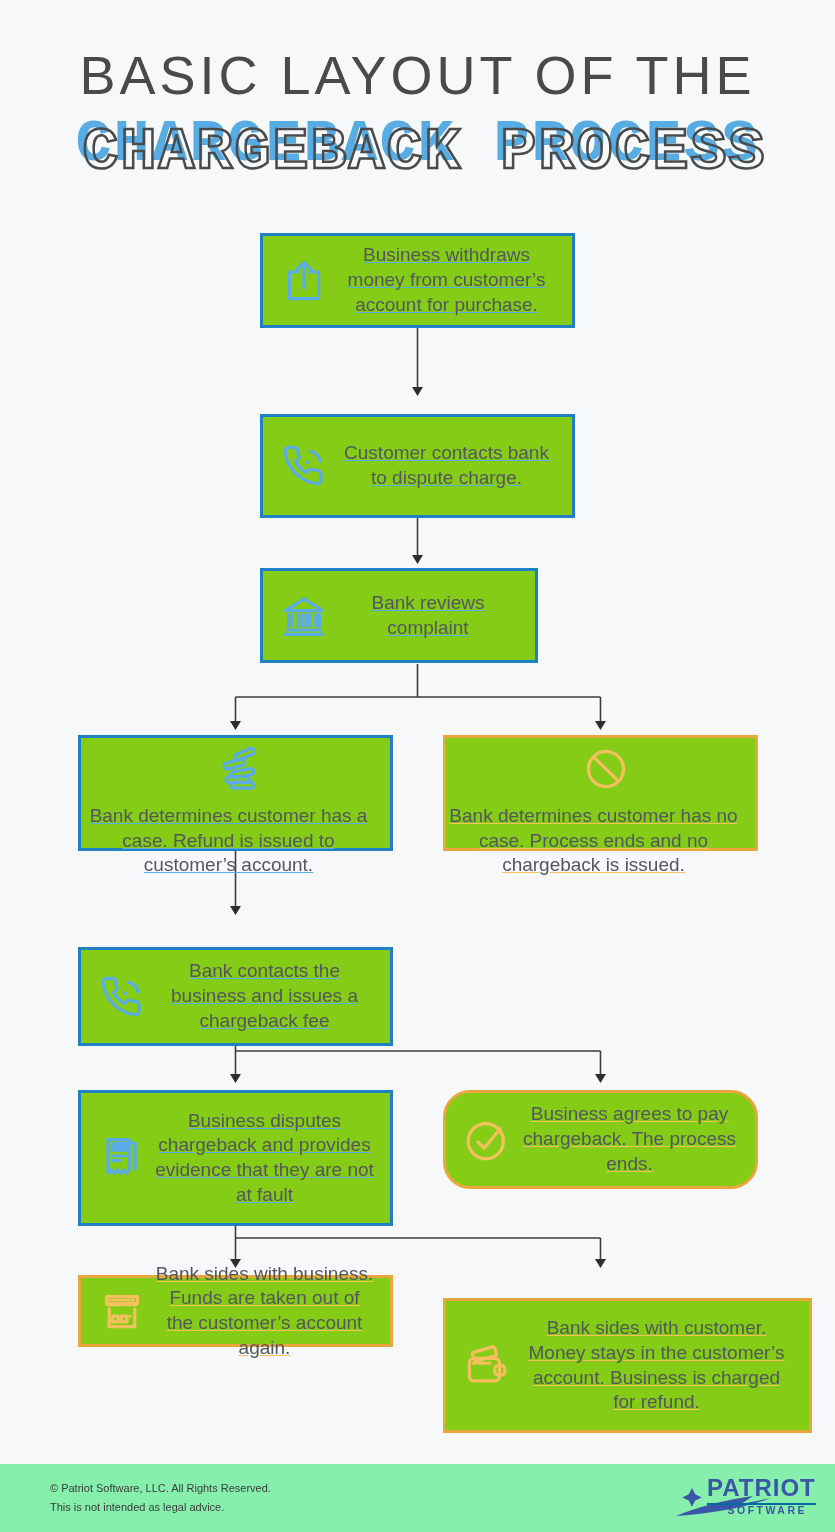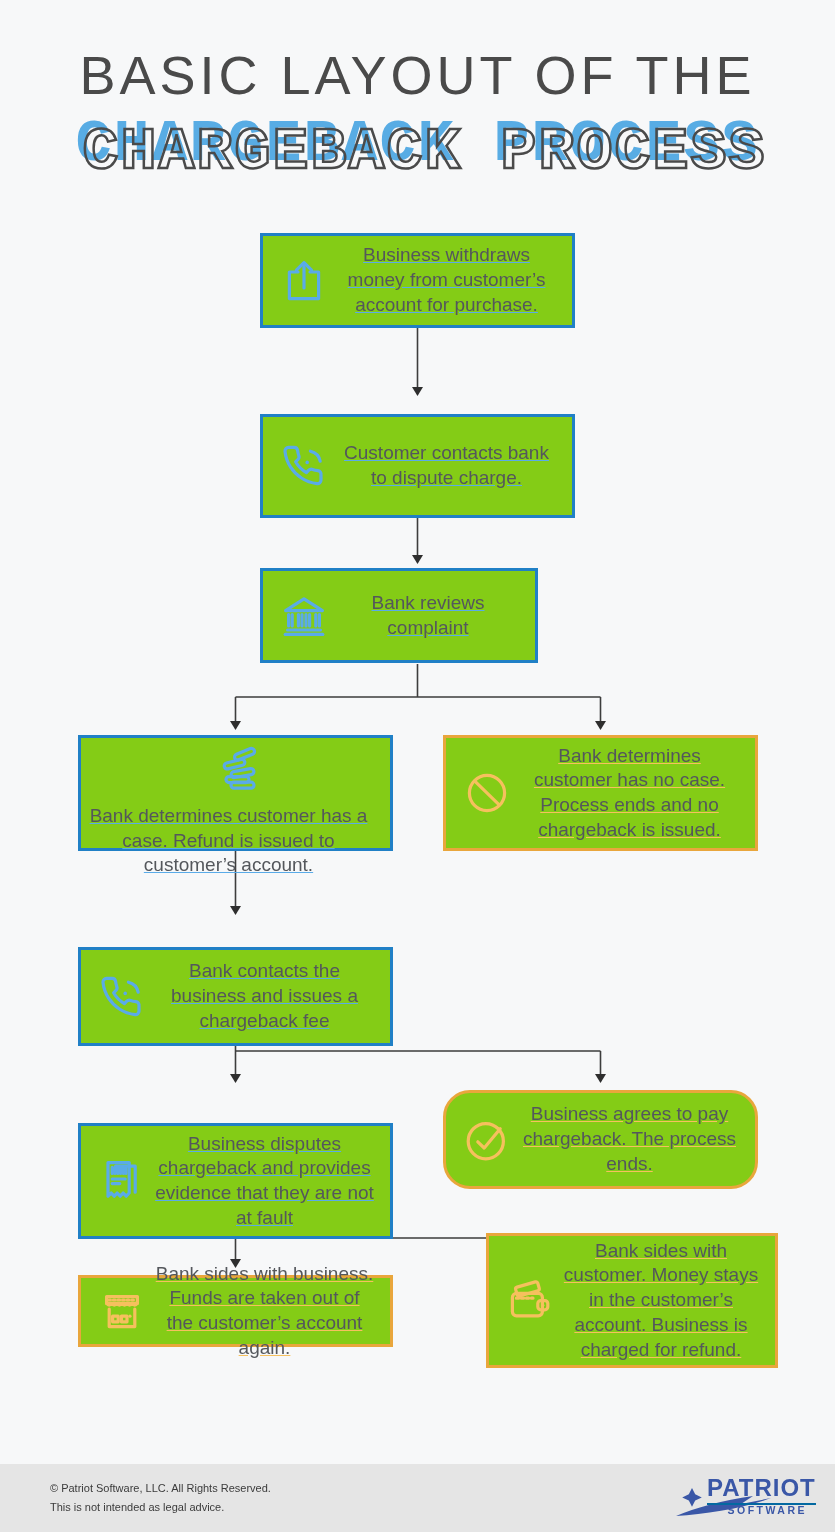--- a/index.html
+++ b/index.html
@@ -38,21 +38,21 @@
   .fbox .icon { flex:0 0 62px; display:flex; justify-content:center; align-items:center; margin-left:10px; }
   .fbox .icon svg { width:48px; height:48px; stroke:currentColor; fill:none;
                     stroke-width:1.6; stroke-linecap:round; stroke-linejoin:round; }
   .fbox .txt {
     flex:1; text-align:center; font-size:19px; line-height:1.3;
     color:#54575c; padding:4px 16px 4px 2px;
   }
   
   .footer {
     position:absolute; left:0; bottom:0; width:100%; height:68px;
-    background:#e5e5e5; display:flex; align-items:center; justify-content:space-between;
+    background:#86efac; display:flex; align-items:center; justify-content:space-between;
     padding:0 28px 0 50px;
   }
   .foot-text { font-size:11px; color:#3b3b3b; line-height:1.7; }
   .logo { position:relative; width:126px; height:52px; color:#3a57a7; }
   .logo .swoosh { position:absolute; left:-6px; top:14px; }
   .logo .l1 {
     position:absolute; left:26px; top:2px; font-size:24px; font-weight:700;
     letter-spacing:1px; border-bottom:2px solid #0369a1; padding-bottom:1px;text-align:right;
   }
   .logo .l2 {
@@ -139,42 +139,42 @@
           <g transform="rotate(-10 13 14)">
             <rect x="7" y="12.5" width="11.5" height="3" rx="1.5"></rect>
           </g>
           <rect x="4.5" y="15.8" width="11.5" height="3" rx="1.5"></rect>
           <rect x="7" y="18.6" width="11.5" height="3" rx="1.5"></rect>
         </svg>
     </span>
     <span class="txt">Bank determines customer has a case. Refund is issued to customer’s account.</span>
   </div>
 
-  <div class="fbox orange" style="left:443px; top:735px; width:315px; height:116px;">
+  <div class="fbox orange" style="left:443px; top:735px; width:315px; height:116px;flex-direction:column;">
     <span class="icon">
       <svg viewBox="0 0 24 24">
           <circle cx="12" cy="12" r="8.8"></circle>
           <path d="M5.9 6.1 L18.1 17.9"></path>
         </svg>
     </span>
     <span class="txt">Bank determines customer has no case. Process ends and no chargeback is issued.</span>
   </div>
 
   <div class="fbox blue" style="left:78px; top:919px; width:315px; height:99px;margin-top:28px;">
     <span class="icon">
       <svg viewBox="0 0 24 24">
           <path d="M20.5 16.4v2.6a1.8 1.8 0 0 1-2 1.8 17.8 17.8 0 0 1-7.8-2.8 17.6 17.6 0 0 1-5.4-5.4A17.8 17.8 0 0 1 2.5 4.7a1.8 1.8 0 0 1 1.8-2h2.7a1.8 1.8 0 0 1 1.8 1.5c.1.9.3 1.8.6 2.6a1.8 1.8 0 0 1-.4 1.9L7.8 9.9a14.4 14.4 0 0 0 5.4 5.4l1.2-1.2a1.8 1.8 0 0 1 1.9-.4c.8.3 1.7.5 2.6.6a1.8 1.8 0 0 1 1.6 2.1z"></path>
           <circle cx="13.6" cy="10.2" r="0.9" fill="currentColor" stroke="none"></circle>
           <path d="M15.2 4.6 a6.4 6.4 0 0 1 4.9 5"></path>
         </svg>
     </span>
     <span class="txt">Bank contacts the business and issues a chargeback fee</span>
   </div>
 
-  <div class="fbox blue" style="left:78px; top:1090px; width:315px; height:116px;margin-top:33px;">
+  <div class="fbox blue" style="left:78px; top:1090px; width:315px; height:136px;">
     <span class="icon">
       <svg viewBox="0 0 24 24">
           <path d="M8.8 4.6 H18.6 V17.6"></path>
           <path d="M5 2.8 H15.6 V18 L14.1 19.6 L12.6 18 L11.1 19.6 L9.6 18 L8.1 19.6 L6.6 18 L5 19.6 Z"></path>
           <path d="M7.1 5.2 V8.2 M8.5 5.2 V8.2 M9.9 5.2 V8.2 M11.3 5.2 V8.2 M12.7 5.2 V8.2 M14 5.2 V8.2"></path>
           <path d="M7.1 11 H13.6 M7.1 13.3 H10.9"></path>
         </svg>
     </span>
     <span class="txt">Business disputes chargeback and provides evidence that they are not at fault</span>
   </div>
@@ -197,21 +197,21 @@
           <path d="M4.3 8.2 q1.28 1.7 2.56 0 q1.28 1.7 2.56 0 q1.28 1.7 2.56 0 q1.28 1.7 2.56 0 q1.28 1.7 2.56 0 q1.28 1.7 2.56 0"></path>
           <path d="M5.6 11 V19.8 H18.4 V11"></path>
           <rect x="7.3" y="14.6" width="2.8" height="2.8"></rect>
           <rect x="11.7" y="14.6" width="2.8" height="2.8"></rect>
           <path d="M16 14.6 h.01"></path>
         </svg>
     </span>
     <span class="txt">Bank sides with business. Funds are taken out of the customer’s account again.</span>
   </div>
 
-  <div class="fbox orange" style="left:443px; top:1233px; width:292px; height:135px;margin-left:43px;">
+  <div class="fbox orange" style="left:443px; top:1298px; width:369px; height:135px;">
     <span class="icon">
       <svg viewBox="0 0 24 24">
           <g transform="rotate(-16 11 6)">
             <rect x="5" y="3.6" width="11.5" height="4.6" rx="1"></rect>
           </g>
           <rect x="3.2" y="8.2" width="15" height="11.2" rx="2"></rect>
           <line x1="5.2" y1="10.6" x2="13.5" y2="10.6" stroke-dasharray="1.1 1.4"></line>
           <rect x="15.9" y="11.8" width="5" height="4.6" rx="1.5"></rect>
           <circle cx="18.4" cy="14.1" r="0.8" fill="currentColor" stroke="none"></circle>
         </svg>

